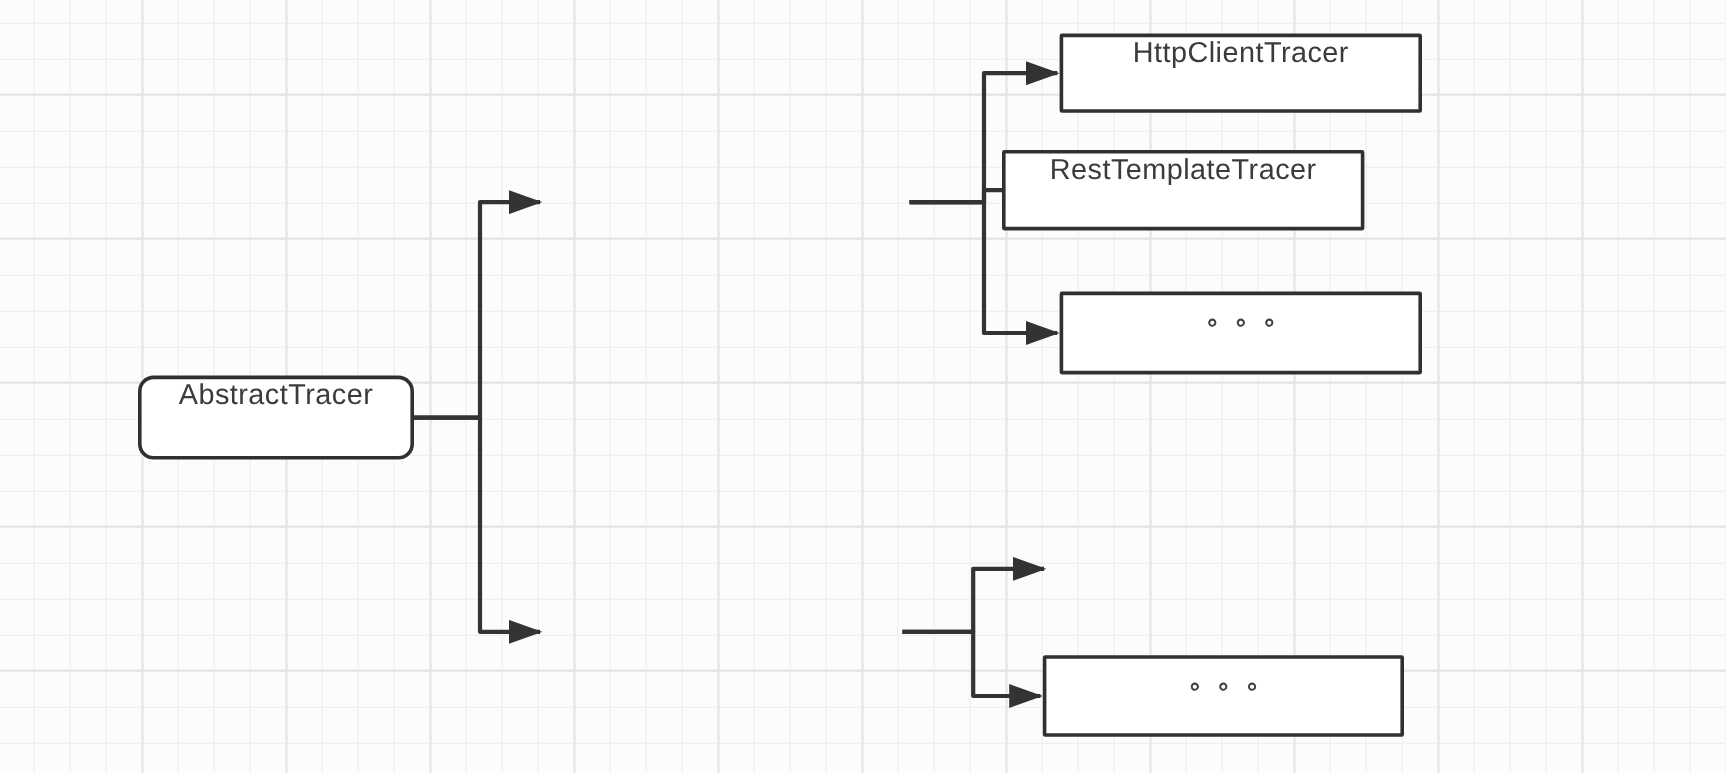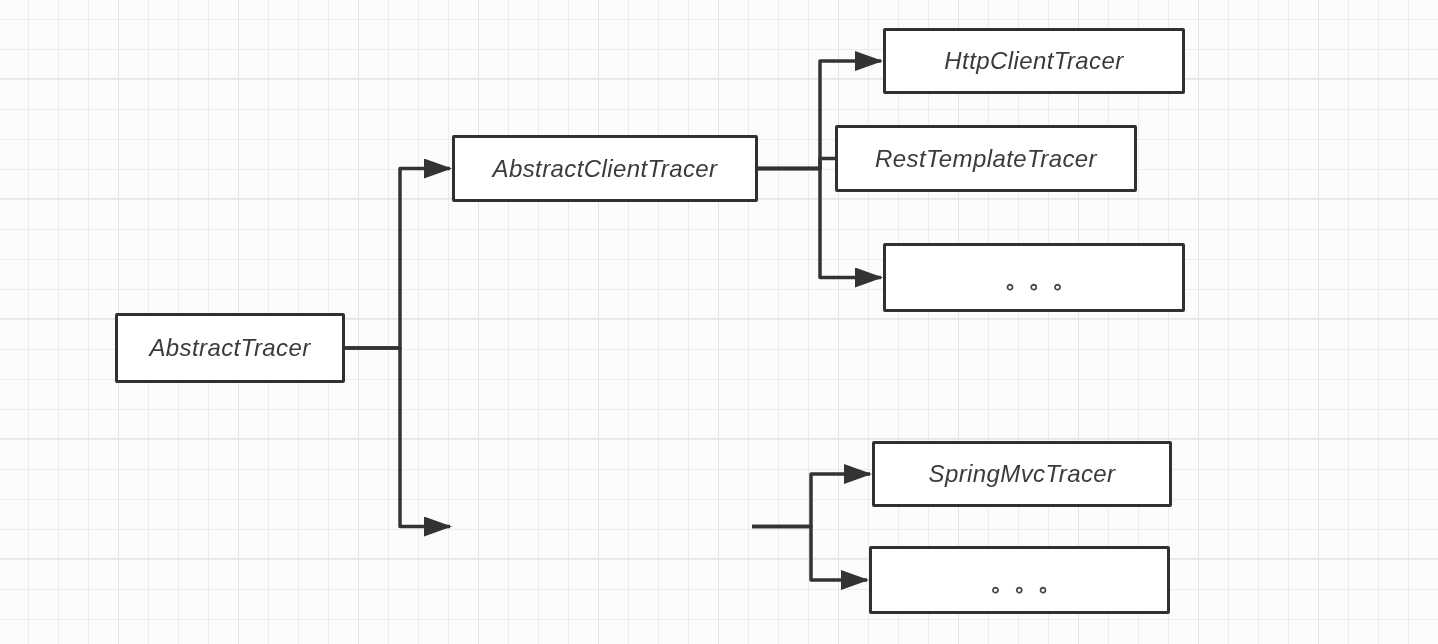--- a/index.html
+++ b/index.html
@@ -20,23 +20,22 @@
     background-size:120px 120px,120px 120px,30px 30px,30px 30px;
     background-position:118px 0,0 78px,28px 0,0 19px;
   }
   .edge-layer{position:absolute;left:0;top:0;color:var(--edge-color);}
   .edge-layer path.edge{fill:none;stroke:currentColor;stroke-width:3.5;stroke-linejoin:round;stroke-linecap:butt;}
   .node{
     position:absolute; box-sizing:border-box;
     background:var(--node-fill);
     border:3.5px solid var(--node-border);
     border-radius:2px;
-    display:flex; align-items:center; justify-content:center;
+    display:flex; align-items:flex-start; justify-content:center;
     cursor:default;
-    font-style:italic;
   }
   .node .label{
     font-size:24px; color:var(--node-text); letter-spacing:0.4px; white-space:nowrap;
   }
   .node.ellipsis .label{
     font-size:25px; letter-spacing:4px; padding-left:4px;
     transform:translateY(9px);
     color:#3d3d3d;
     -webkit-text-stroke:0.7px #3d3d3d;
   }
@@ -54,42 +53,36 @@
     </defs>
   <path d="M 345 348 H 400 V 168.5 H 450" class="edge" marker-end="url(#arrow)"></path>
       <path d="M 345 348 H 400 V 526.5 H 450" class="edge" marker-end="url(#arrow)"></path>
       <path d="M 758 168.5 H 820 V 61 H 881" class="edge" marker-end="url(#arrow)"></path>
       <path d="M 758 168.5 H 820 V 158.5 H 881" class="edge" marker-end="url(#arrow)"></path>
       <path d="M 758 168.5 H 820 V 277.5 H 881" class="edge" marker-end="url(#arrow)"></path>
       <path d="M 752 526.5 H 811 V 474 H 870" class="edge" marker-end="url(#arrow)"></path>
       <path d="M 752 526.5 H 811 V 580 H 867" class="edge" marker-end="url(#arrow)"></path>
     </svg>
 
-  <div class="node" style="left: 115px; top: 313px; width: 230px; height: 70px;">
+  <div class="node" style="left: 115px; top: 313px; width: 230px; height: 70px; border-radius: 13px;">
     <span class="label">AbstractTracer</span>
   </div>
 
-  <div class="node" style="left: 452px; top: 135px; width: 306px; height: 67px;">
-    <span class="label">AbstractClientTracer</span>
-  </div>
 
   <div class="node" style="left: 883px; top: 28px; width: 302px; height: 66px;">
     <span class="label">HttpClientTracer</span>
   </div>
 
   <div class="node" style="left: 835px; top: 125px; width: 302px; height: 67px;">
     <span class="label">RestTemplateTracer</span>
   </div>
 
   <div class="node ellipsis" style="left: 883px; top: 243px; width: 302px; height: 69px;">
     <span class="label">◦ ◦ ◦</span>
   </div>
 
 
-  <div class="node" style="left: 872px; top: 441px; width: 300px; height: 66px;">
-    <span class="label">SpringMvcTracer</span>
-  </div>
 
   <div class="node ellipsis" style="left: 869px; top: 546px; width: 301px; height: 68px;">
     <span class="label">◦ ◦ ◦</span>
   </div>
 
 </div>
 
 </body></html>

